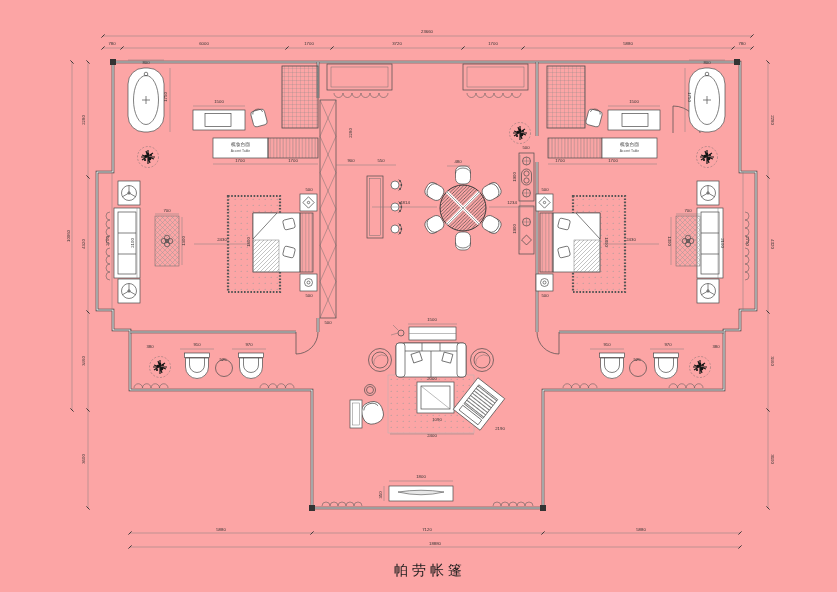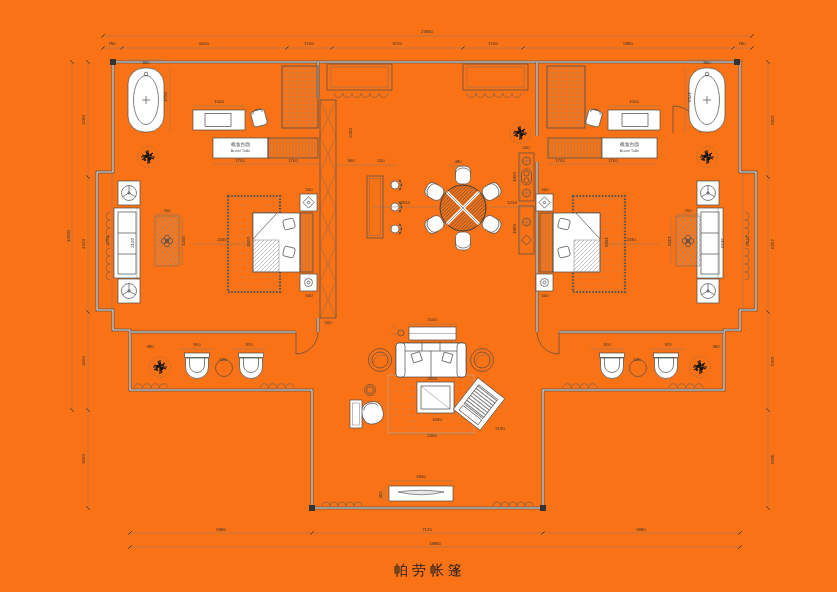--- a/index.html
+++ b/index.html
@@ -1,16 +1,16 @@
 <!DOCTYPE html>
 <html><head>
 <meta charset="utf-8">
 <style>
   html,body{margin:0;padding:0;background:#fff;}
-  .stage{position:relative;width:837px;height:592px;background:#f97316;overflow:hidden;}
+  .stage{position:relative;width:837px;height:592px;background:#fca5a5;overflow:hidden;}
   svg{display:block;}
   .wall{fill:none;stroke:#3a3a3a;stroke-width:2.6;}
   .wallcore{fill:none;stroke:#ffffff;stroke-width:1.1;}
   .f{fill:#fff;stroke:#4a4a4a;stroke-width:0.7;}
   .fn{fill:none;stroke:#4a4a4a;stroke-width:0.7;}
   .lt{fill:none;stroke:#6a6a6a;stroke-width:0.45;}
   .dl{stroke:#7a7a7a;stroke-width:0.45;fill:none;}
   .tick{stroke:#2f2f2f;stroke-width:0.9;fill:none;}
   .curt{fill:none;stroke:#5a5a5a;stroke-width:0.55;}
   .dim{font:4.3px "Liberation Sans",sans-serif;fill:#333;text-anchor:middle;}

